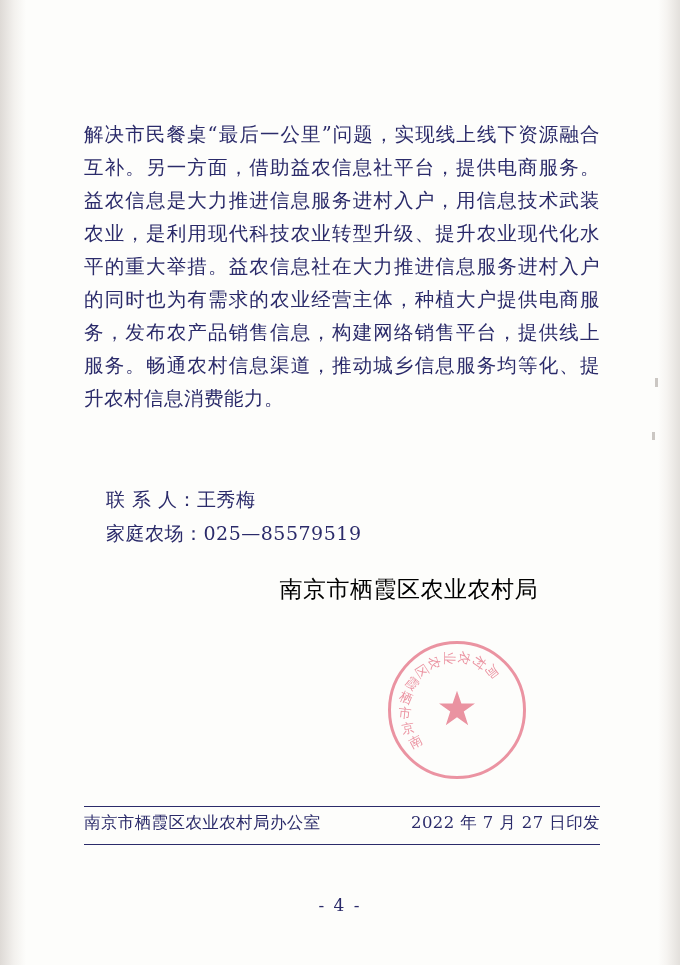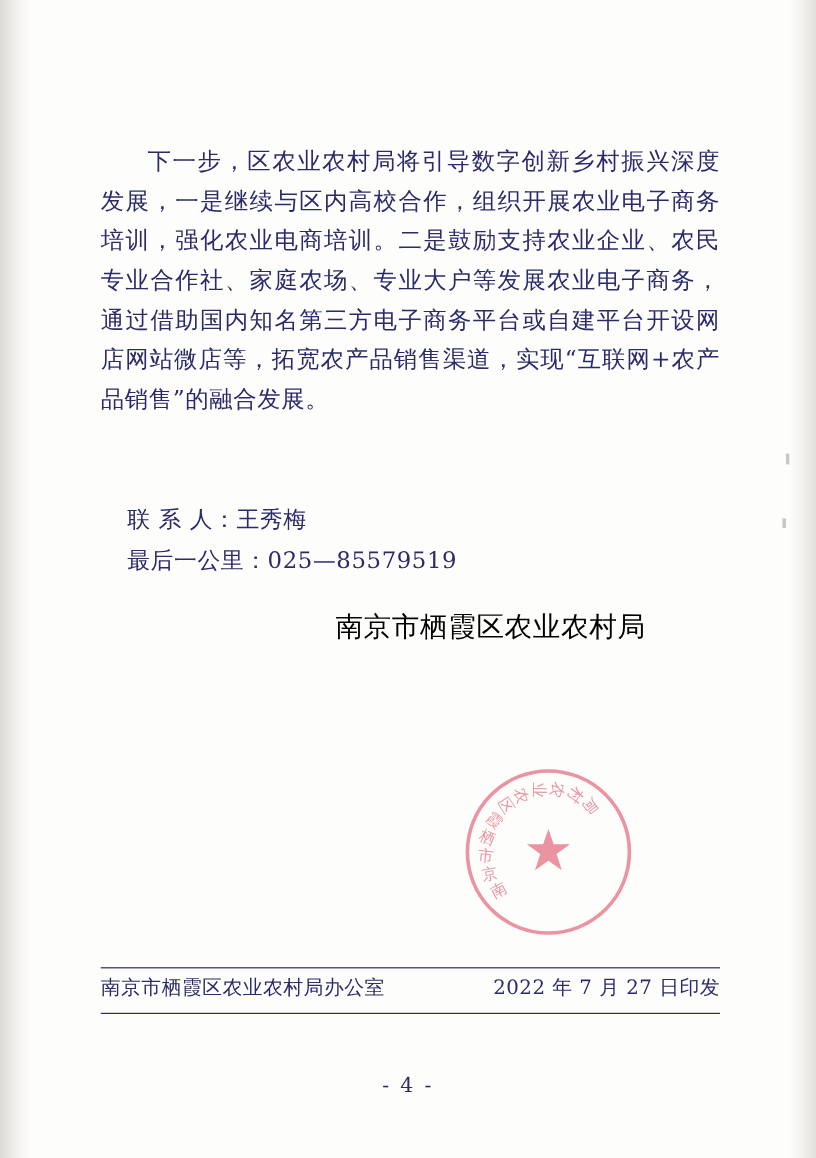--- a/index.html
+++ b/index.html
@@ -180,30 +180,30 @@
     background: #b9b4b0;
     opacity: 0.75;
   }
 </style>
 </head>
 <body>
 
 <div class="page">
 
   <div class="content">
-    <p class="para indent">下一步，区农业农村局将引导数字创新乡村振兴深度发展，一是继续与区内高校合作，组织开展农业电子商务培训，强化农业电商培训。二是鼓励支持农业企业、农民专业合作社、家庭农场、专业大户等发展农业电子商务，通过借助国内知名第三方电子商务平台或自建平台开设网店网站微店等，拓宽农产品销售渠道，实现“互联网+农产品销售”的融合发展。</p>
+    <p class="para">解决市民餐桌“最后一公里”问题，实现线上线下资源融合互补。另一方面，借助益农信息社平台，提供电商服务。益农信息是大力推进信息服务进村入户，用信息技术武装农业，是利用现代科技农业转型升级、提升农业现代化水平的重大举措。益农信息社在大力推进信息服务进村入户的同时也为有需求的农业经营主体，种植大户提供电商服务，发布农产品销售信息，构建网络销售平台，提供线上服务。畅通农村信息渠道，推动城乡信息服务均等化、提升农村信息消费能力。</p>
 
     <div class="spacer-sign"></div>
 
     <div class="signoff">
       <div class="contact-line">
         <span>联 系 人：</span><span>王秀梅</span>
       </div>
       <div class="contact-line">
-        <span>最后一公里：</span><span>025—85579519</span>
+        <span>家庭农场：</span><span>025—85579519</span>
       </div>
 
       <div class="issuer-block">
         <div class="issuer-name">南京市栖霞区农业农村局</div>
       </div>
     </div>
   </div>
 
   <div class="seal">
     <div class="seal-text">

